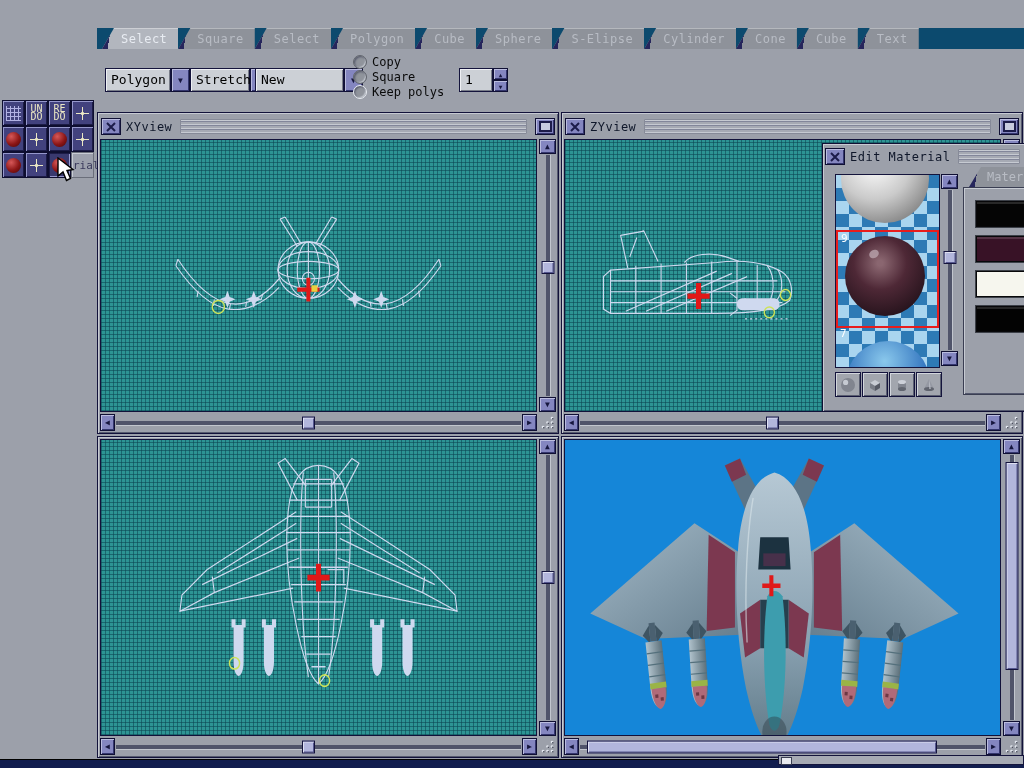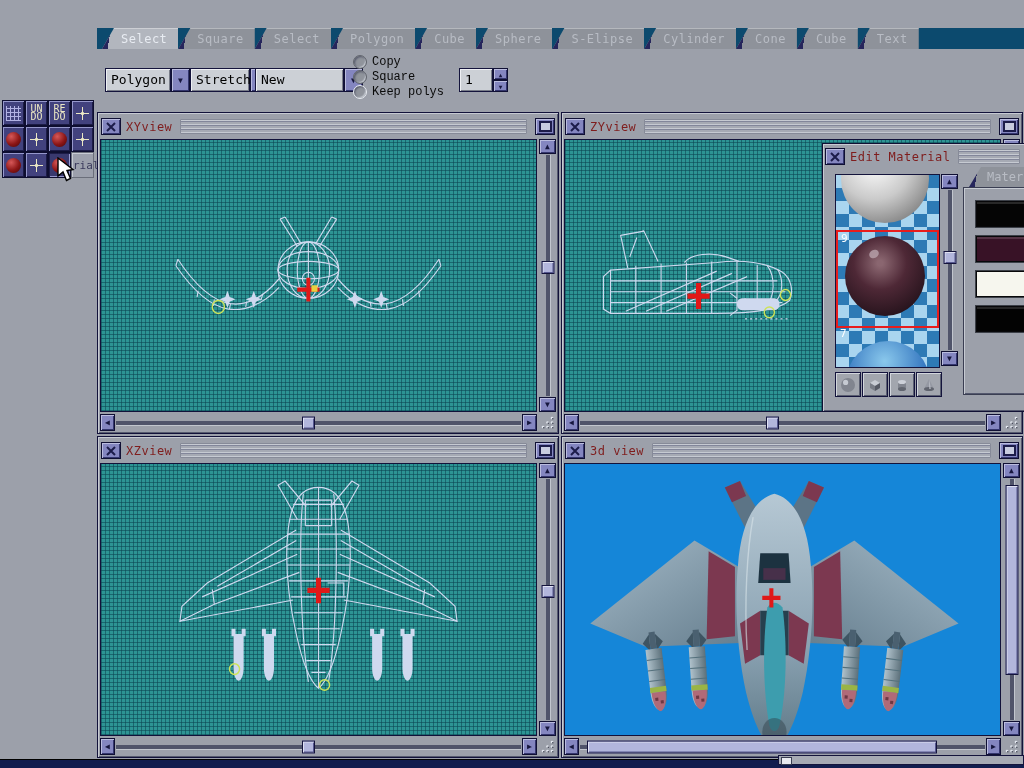--- a/index.html
+++ b/index.html
@@ -25,21 +25,21 @@
        clip-path:polygon(12px 0,100% 0,100% 100%,0 100%);
        box-shadow:inset 0 1px 0 rgba(255,255,255,.35);}
   .tab.active{background-color:#b2b6be;color:#e8ecf2;}
 
   
   .toolbar{left:97px;top:49px;width:927px;height:63px;background:#9ca0aa;}
   .dd{display:flex;position:absolute;top:19px;height:24px;}
   .dd-field{background:#ccd0d6;border:1px solid #14143c;box-shadow:inset 1px 1px 0 #eef0f4, inset -1px -1px 0 #787c88;
             font-size:13px;color:#000;padding:3px 5px 0 5px;box-sizing:border-box;height:24px;}
   .dd-btn{width:19px;height:24px;box-sizing:border-box;font-size:8px;}
-  .radios{position:absolute;left:256px;top:5px;font-family:Liberation Mono, monospace;}
+  .radios{position:absolute;left:256px;top:5px;}
   .radio{display:flex;align-items:center;gap:5px;height:15px;font-size:12px;color:#0a0a0a;}
   .rdot{width:12px;height:12px;border-radius:50%;background:#90949c;border:1px solid #62666e;
         box-shadow:inset 1px 1px 2px #54586a, inset -1px -1px 1px #c2c6ce;}
   .rdot.hl{border-color:#e8ecf2;}
   .spinner{position:absolute;left:362px;top:19px;display:flex;}
   .spin-field{width:34px;}
   .spin-btns{display:flex;flex-direction:column;}
   .spin-btns .pbtn{width:15px;height:12px;font-size:6px;box-sizing:border-box;}
 
   
@@ -55,21 +55,21 @@
                          repeating-linear-gradient(90deg,#b2b2e4 0 1px,transparent 1px 4px);}
   .tipcell{background:#9ca0ac;border:1px solid #6a6e7a;box-shadow:inset 1px 1px 0 #c8ccd4;
            font-size:11px;color:#3a3a5c;display:flex;align-items:center;padding-left:1px;}
 
   
   .viewport{background:#9ca0aa;border:1px solid #12123a;padding:2px;box-sizing:border-box;
             box-shadow:inset 1px 1px 0 #c6cad2, inset -1px -1px 0 #565a6e;
             display:flex;flex-direction:column;}
   .vp-title{height:21px;display:flex;align-items:center;gap:5px;padding:1px 1px 2px 1px;}
   .vp-close{width:20px;height:17px;box-sizing:border-box;}
-  .vp-name{font-size:12px;color:#7f1d1d;letter-spacing:.5px;white-space:nowrap;}
+  .vp-name{font-size:12px;color:#0f172a;letter-spacing:.5px;white-space:nowrap;}
   .vp-drag{flex:1;height:13px;margin:0 3px;border:1px solid #868a98;border-radius:1px;
            background:repeating-linear-gradient(180deg,#c6cad2 0 1px,#82869a 1px 2px,#a6aab4 2px 4px);}
   .vp-max{width:20px;height:17px;box-sizing:border-box;position:relative;}
   .vp-max-in{width:9px;height:7px;border:2px solid #1c1c4a;background:#c8cce0;}
   .vp-body{flex:1;display:grid;grid-template-columns:1fr 17px;grid-template-rows:1fr 17px;gap:2px;}
   .vp-canvas{position:relative;border:1px solid #12123a;overflow:hidden;}
   .teal{background-color:#2d9494;
         background-image:repeating-linear-gradient(0deg,rgba(10,66,80,.55) 0 1px,transparent 1px 4px),
                          repeating-linear-gradient(90deg,rgba(10,66,80,.55) 0 1px,transparent 1px 4px);}
   .blue3d{background:#1586d8;}
@@ -402,32 +402,20 @@
               <circle cx="4.8" cy="13.8" r=".8"></circle>
               <circle cx="9.3" cy="13.8" r=".8"></circle>
               <circle cx="13.8" cy="13.8" r=".8"></circle>
             </g>
           </svg>
       </div>
     </div>
   </div>
 
   <div class="abs viewport" style="left:97px;top:436px;width:462px;height:322px;">
-    <div class="vp-title">
-      <div class="vp-close pbtn">
-        <svg width="10" height="10" viewBox="0 0 10 10">
-            <path d="M1 1l8 8M9 1l-8 8" stroke="#1c1c4a" stroke-width="2"></path>
-          </svg>
-      </div>
-      <span class="vp-name">XZview</span>
-      <div class="vp-drag"></div>
-      <div class="vp-max pbtn">
-          <div class="vp-max-in"></div>
-        </div>
-    </div>
     <div class="vp-body">
       <div class="vp-canvas teal">
         <svg viewBox="0 0 430 255" preserveAspectRatio="none">
           <g stroke="#cfd9ef" fill="none" stroke-width="1.1">
             <path d="M215 22C198 22 188 36 185 62 181 95 186 130 193 160 199 186 206 204 215 211 224 204 231 186 237 160 244 130 249 95 245 62 242 36 232 22 215 22Z"></path>
             <path d="M190 38h50M186 52h58M184 66h62M183 80h64M184 95h62M186 110h58M188 125h54M191 140h48M194 155h42M198 170h34M203 185h24M208 196h14"></path>
             <path d="M215 22v189M200 28c-4 32-4 122 5 177M230 28c4 32 4 122-5 177"></path>
             <path d="M202 34h26M202 58h26M202 34v24M228 34v24"></path>
             <path d="M203 40L182 16 175 20 194 52M227 40L248 16 255 20 236 52"></path>
             <g>
@@ -492,32 +480,20 @@
               <circle cx="4.8" cy="13.8" r=".8"></circle>
               <circle cx="9.3" cy="13.8" r=".8"></circle>
               <circle cx="13.8" cy="13.8" r=".8"></circle>
             </g>
           </svg>
       </div>
     </div>
   </div>
 
   <div class="abs viewport" style="left:561px;top:436px;width:462px;height:322px;">
-    <div class="vp-title">
-      <div class="vp-close pbtn">
-        <svg width="10" height="10" viewBox="0 0 10 10">
-            <path d="M1 1l8 8M9 1l-8 8" stroke="#1c1c4a" stroke-width="2"></path>
-          </svg>
-      </div>
-      <span class="vp-name">3d view</span>
-      <div class="vp-drag"></div>
-      <div class="vp-max pbtn">
-          <div class="vp-max-in"></div>
-        </div>
-    </div>
     <div class="vp-body">
       <div class="vp-canvas blue3d">
         <svg viewBox="0 0 430 255" preserveAspectRatio="none">
           <defs>
             <linearGradient id="gF" x1="0" y1="0" x2="0" y2="1">
                 <stop offset="0" stop-color="#b6c8d4"></stop>
                 <stop offset=".6" stop-color="#8aa2b2"></stop>
                 <stop offset="1" stop-color="#5e7886"></stop>
               </linearGradient>
             <linearGradient id="gW" x1="0" y1="0" x2="1" y2="1">

